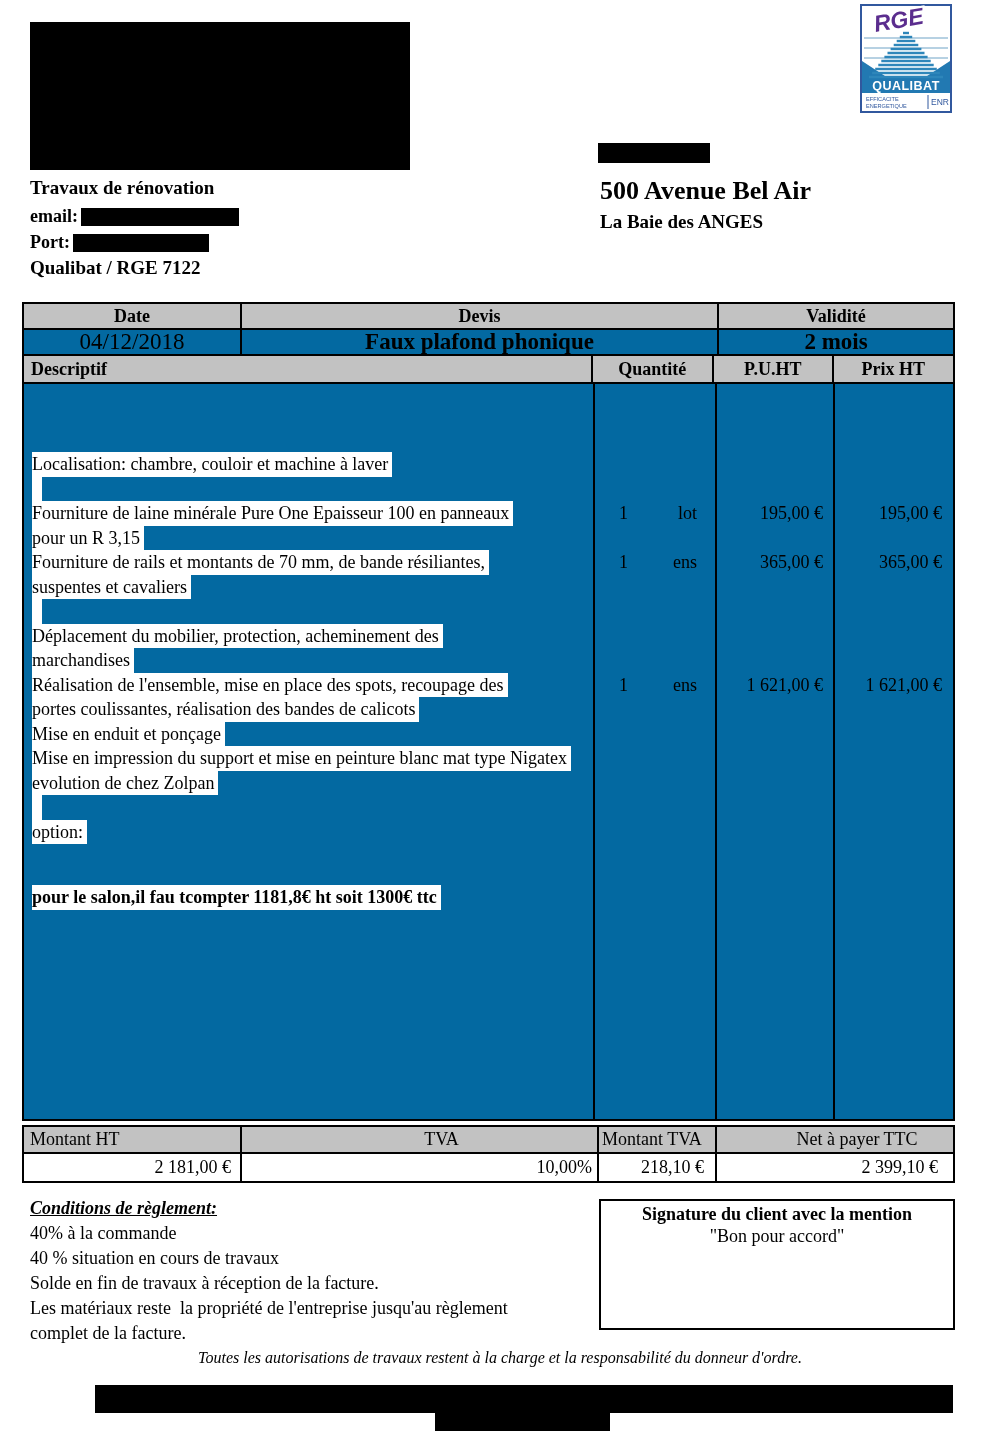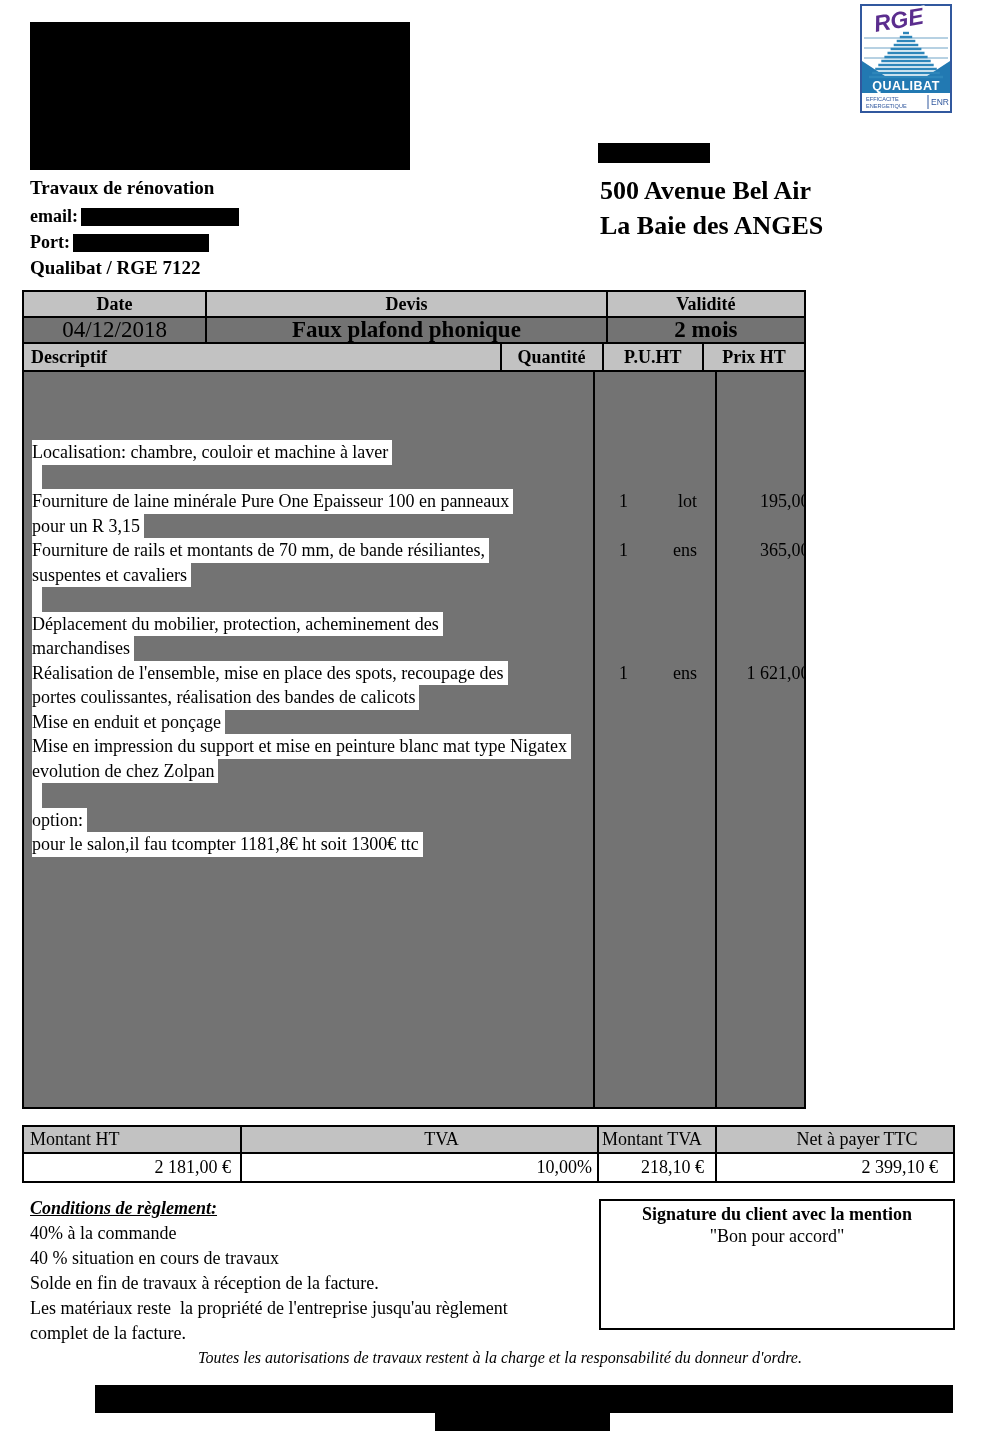--- a/index.html
+++ b/index.html
@@ -12,27 +12,27 @@
   .abs { position:absolute; }
   .redact { position:absolute; background:#000; }
   .b { font-weight:bold; }
 
   
   .co-activity { left:30px; top:177px; font-size:19px; font-weight:bold; }
   .co-line { left:30px; font-size:18px; font-weight:bold; display:flex; align-items:flex-start; }
   .co-line .blk { background:#000; height:18px; margin-left:3px; margin-top:2px; }
   .co-cert { left:30px; top:257px; font-size:19px; font-weight:bold; }
   .client-addr1 { left:600px; top:176px; font-size:26px; font-weight:bold; }
-  .client-addr2 { left:600px; top:211px; font-size:26px; font-weight:bold; }
+  .client-addr2 { left:600px; top:211px; font-size:19px; font-weight:bold; }
 
   
   .logo { left:860px; top:4px; width:92px; height:109px; }
 
   
-  .mtable { left:22px; top:290px; width:784px; border:2px solid #000; background:#737373; }
+  .mtable { left:22px; top:302px; width:933px; border:2px solid #000; background:#0369a1; }
   .gray { background:#c2c2c2; }
   .trow { display:flex; }
   .trow .cell { border-right:2px solid #000; }
   .trow .cell:last-child { border-right:none; }
   .hrow1 { border-bottom:2px solid #000; }
   .hrow1 .cell { height:24px; line-height:24px; text-align:center; font-size:18px; font-weight:bold; }
   .vrow1 { border-bottom:2px solid #000; }
   .vrow1 .cell { height:24px; line-height:24px; text-align:center; font-size:23px; }
   .hrow2 { border-bottom:2px solid #000; }
   .hrow2 .cell { height:26px; line-height:26px; font-size:18px; font-weight:bold; }
@@ -41,21 +41,21 @@
   .c-qty { width:122px; text-align:center; }
   .c-pu { width:120px; text-align:center; }
   .c-prix { width:120px; text-align:center; }
 
   .tbody { position:relative; height:735px; overflow:hidden; }
   .vline { position:absolute; top:0; bottom:0; width:2px; background:#000; z-index:1; }
   .vl1 { left:569px; } .vl2 { left:691px; } .vl3 { left:809px; }
   .desc-lines { position:absolute; left:8px; top:68px; z-index:2; }
   .desc-line { height:24.5px; line-height:24.5px; font-size:18px; white-space:pre;
                width:max-content; min-width:10px; background:#fff; padding-right:4px; }
-  .desc-line.bold { font-weight:normal; }
+  .desc-line.bold { font-weight:bold;margin-top:41px; }
   .val-row { position:absolute; left:571px; width:362px; height:24.5px; display:flex;
              font-size:18px; line-height:24.5px; z-index:0; }
   .vr-qty { width:120px; display:flex; justify-content:space-between; padding:0 18px 0 24px; }
   .vr-pu  { width:120px; text-align:right; padding-right:12px; }
   .vr-prix{ width:122px; text-align:right; padding-right:15px; }
 
   
   .totals { left:22px; top:1125px; width:933px; border:2px solid #000; background:#fff; }
   .totals .trow .cell { font-size:18px; }
   .t-head .cell { height:25px; line-height:25px; font-weight:normal;padding-left:44px; }

